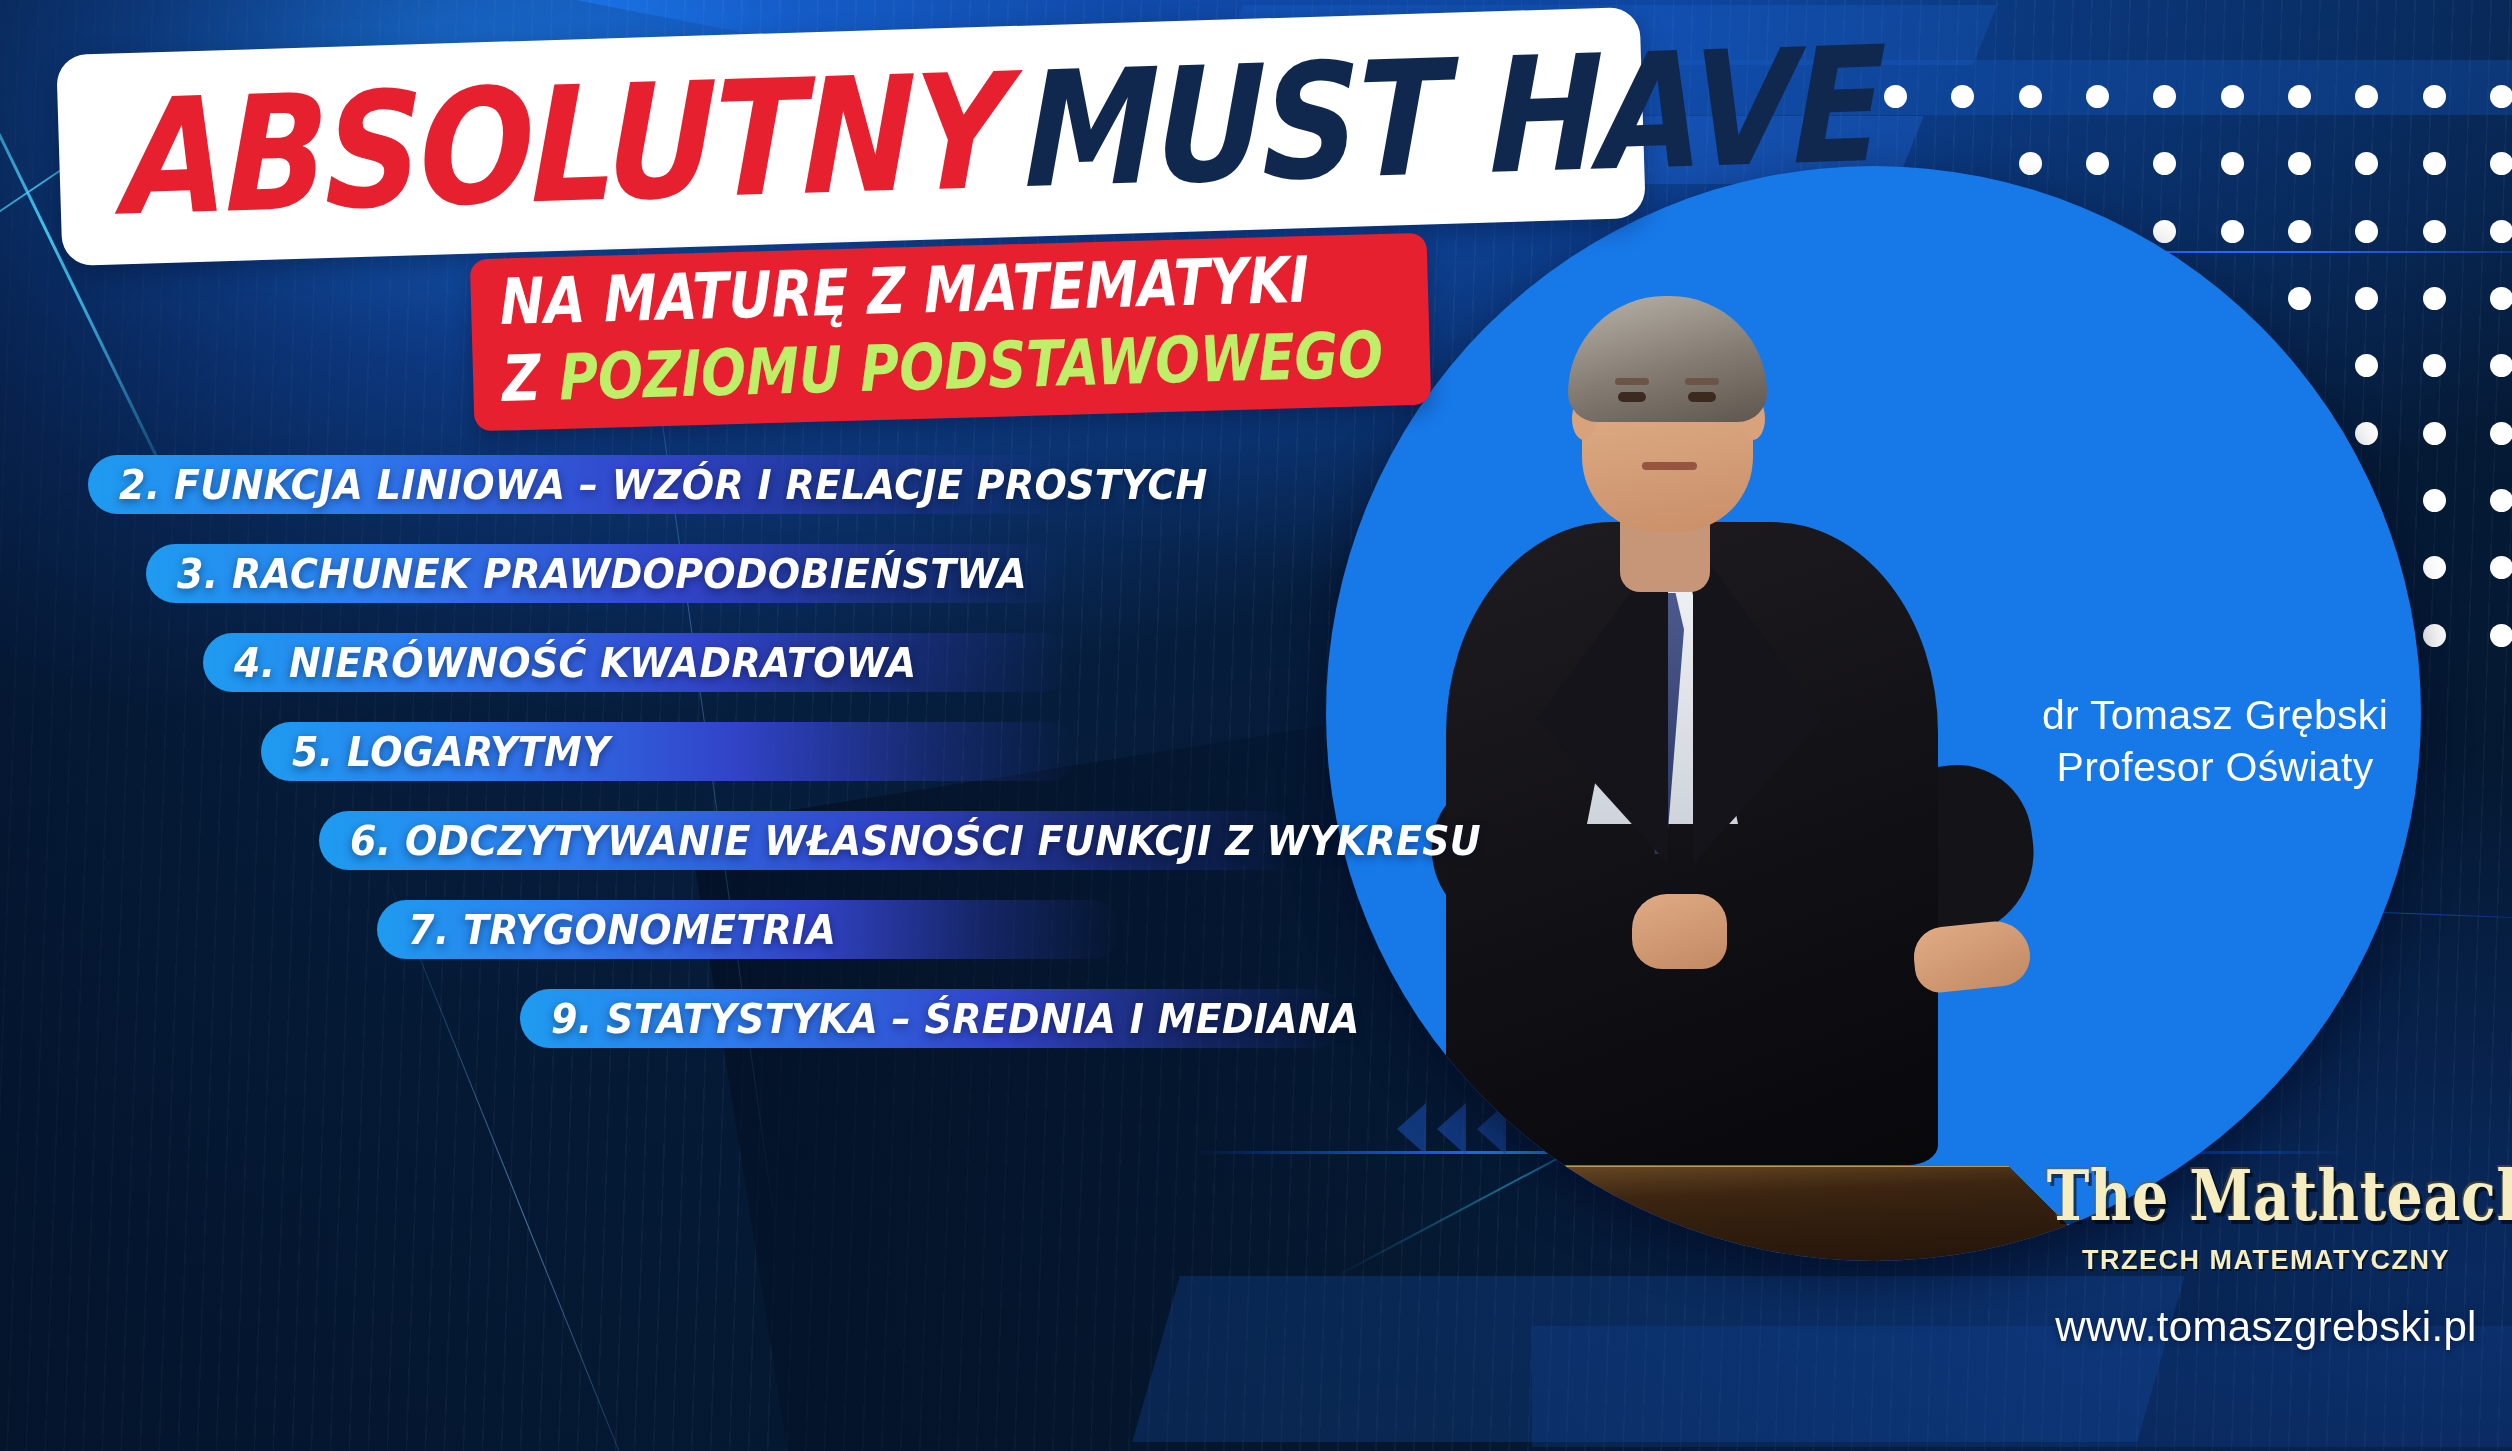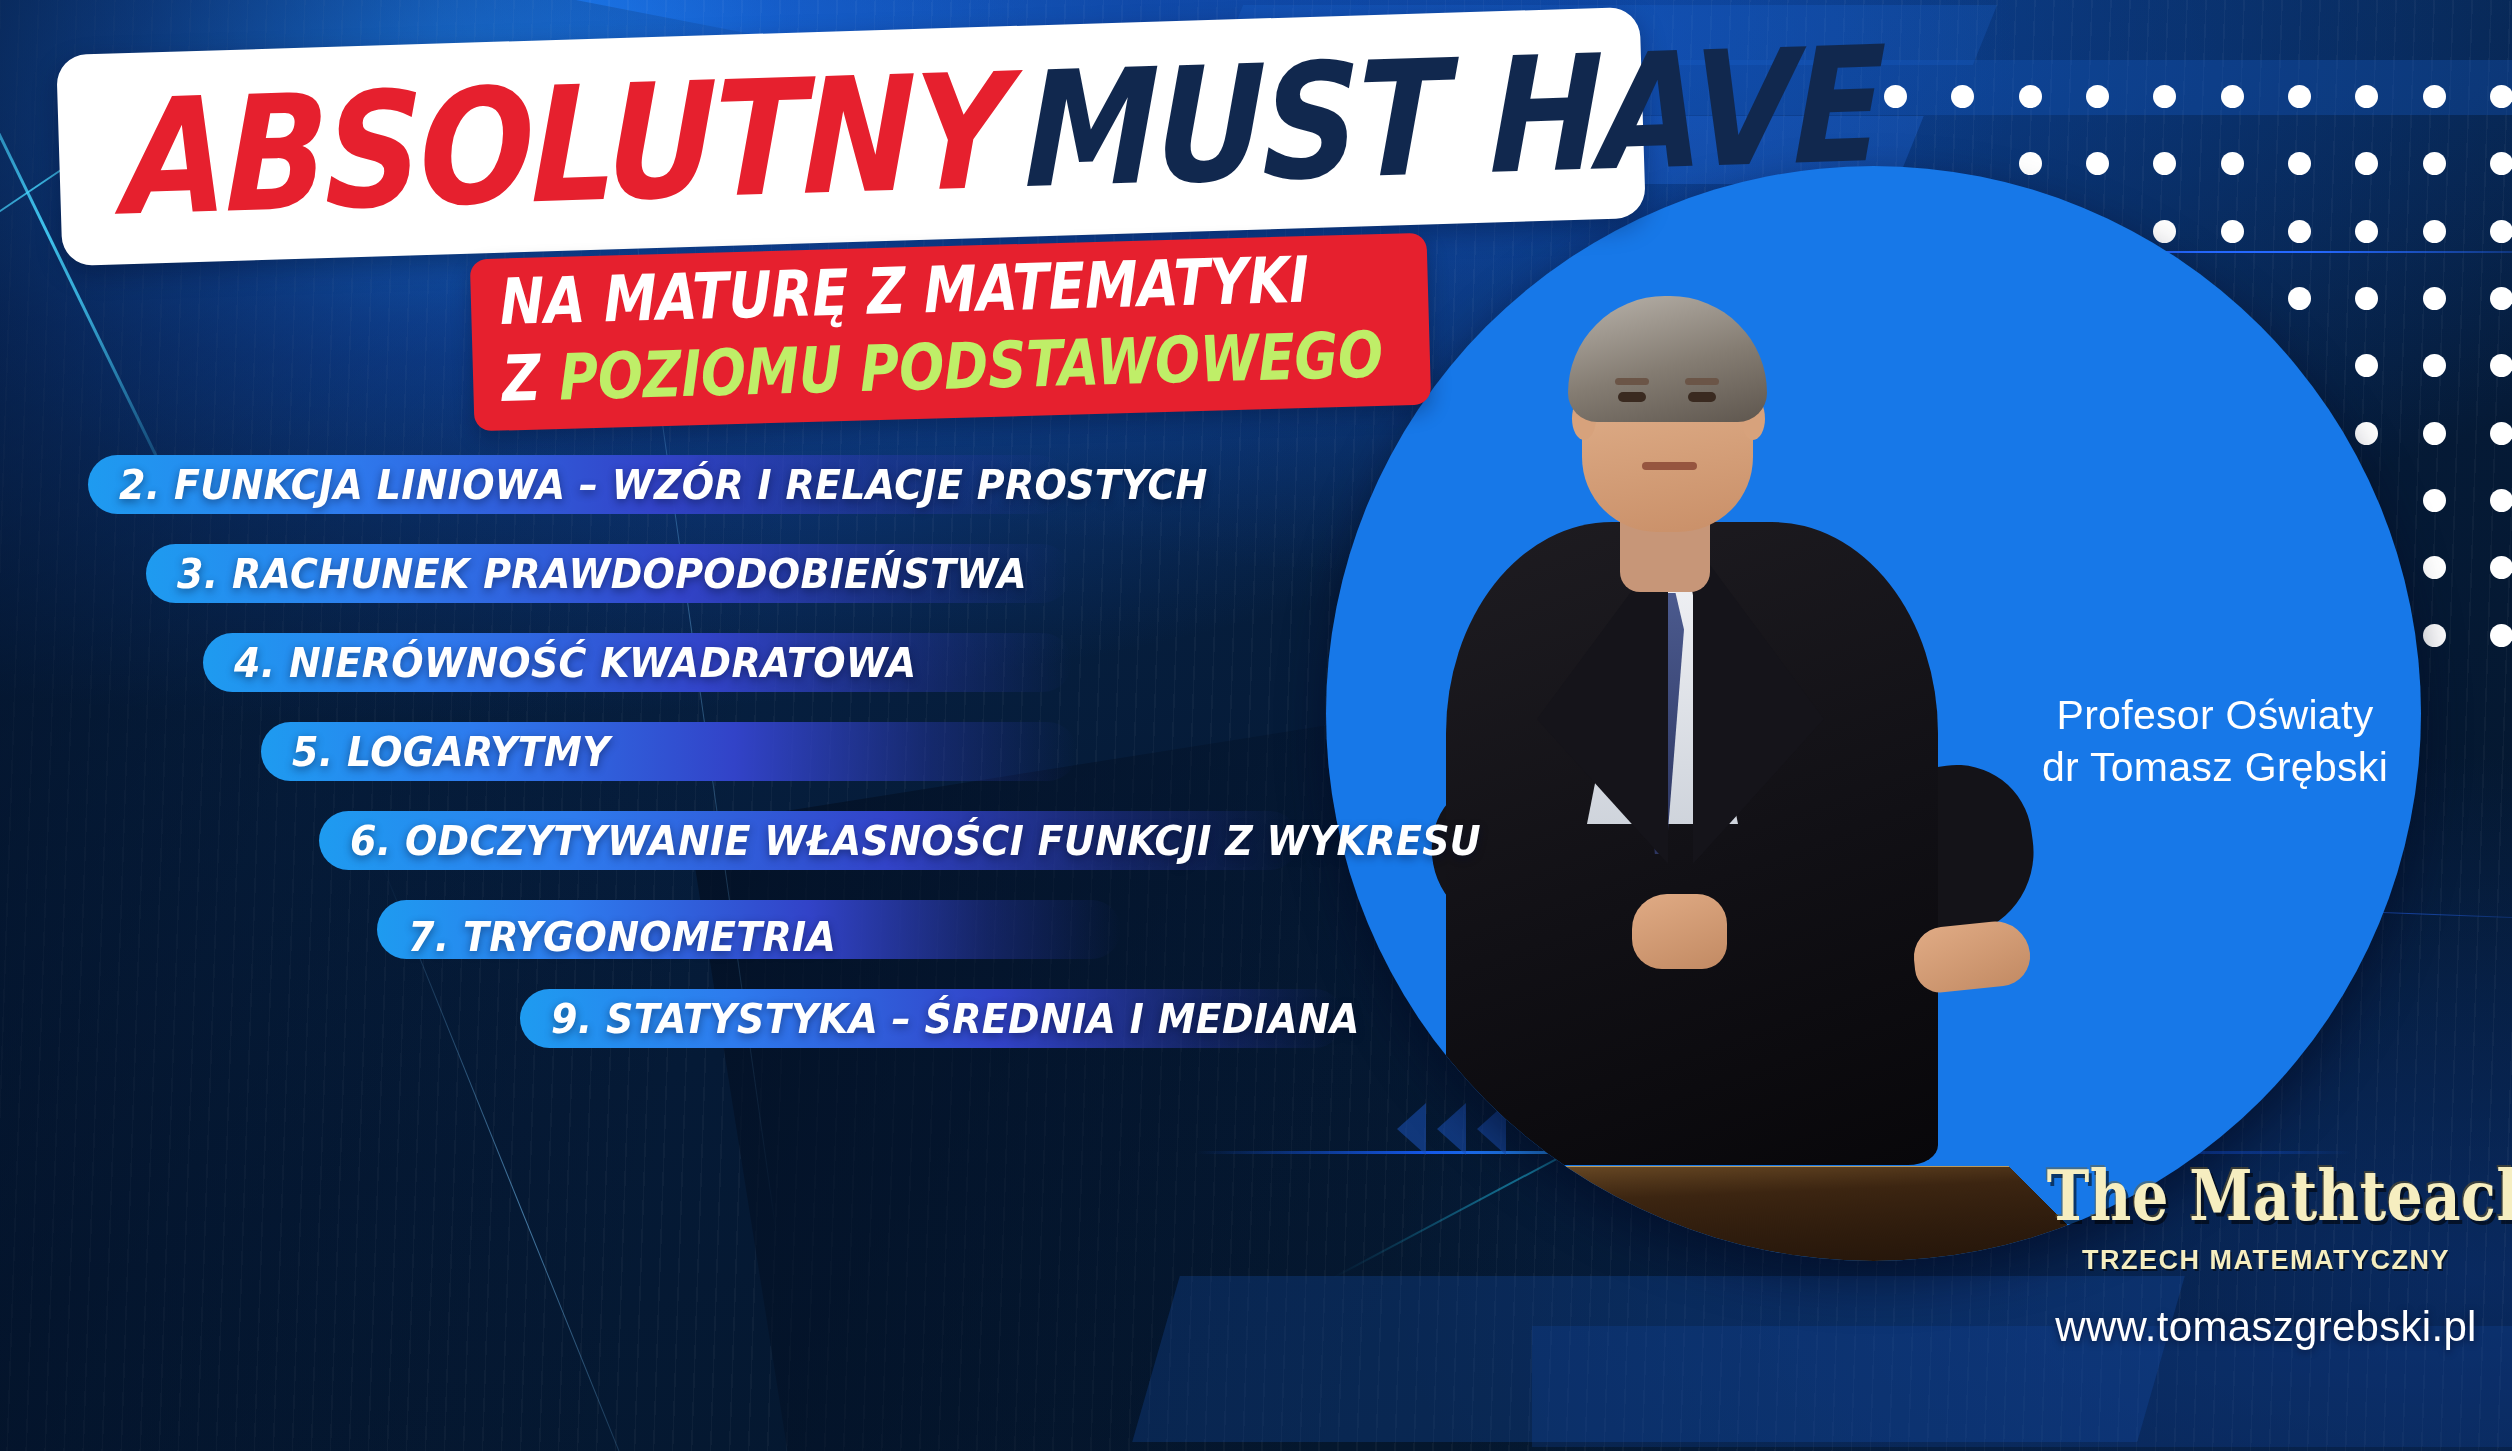--- a/index.html
+++ b/index.html
@@ -286,22 +286,22 @@
         <div class="sp-browL"></div>
         <div class="sp-browR"></div>
         <div class="sp-eyeL"></div>
         <div class="sp-eyeR"></div>
         <div class="sp-mouth"></div>
         <div class="sp-handL"></div>
         <div class="sp-handR"></div>
       </div>
 
       <div class="name-block">
+        <div>dr Tomasz Grębski</div>
         <div>Profesor Oświaty</div>
-        <div>dr Tomasz Grębski</div>
       </div>
     </div>
   </div>
 
   <div class="title-banner">
     <span class="t-word t-red">ABSOLUTNY</span>
     <span class="t-word t-navy">MUST HAVE</span>
   </div>
 
   <div class="sub-banner">
@@ -318,21 +318,21 @@
       </div>
       <div class="pill" style="margin-left: 203px; width: 869px;">
         <span class="pill-text">4. NIERÓWNOŚĆ KWADRATOWA</span>
       </div>
       <div class="pill" style="margin-left: 261px; width: 816px;">
         <span class="pill-text">5. LOGARYTMY</span>
       </div>
       <div class="pill" style="margin-left: 319px; width: 980px;">
         <span class="pill-text">6. ODCZYTYWANIE WŁASNOŚCI FUNKCJI Z WYKRESU</span>
       </div>
-      <div class="pill" style="margin-left: 377px; width: 744px; align-items: flex-end;">
+      <div class="pill" style="margin-left: 377px; width: 744px;">
         <span class="pill-text">7. TRYGONOMETRIA</span>
       </div>
       <div class="pill" style="margin-left: 520px; width: 824px;">
         <span class="pill-text">9. STATYSTYKA – ŚREDNIA I MEDIANA</span>
       </div>
     </div>
 
   <div class="logo-block">
     <div class="logo-main">The Mathteacher</div>
     <div class="logo-sub">TRZECH MATEMATYCZNY</div>

